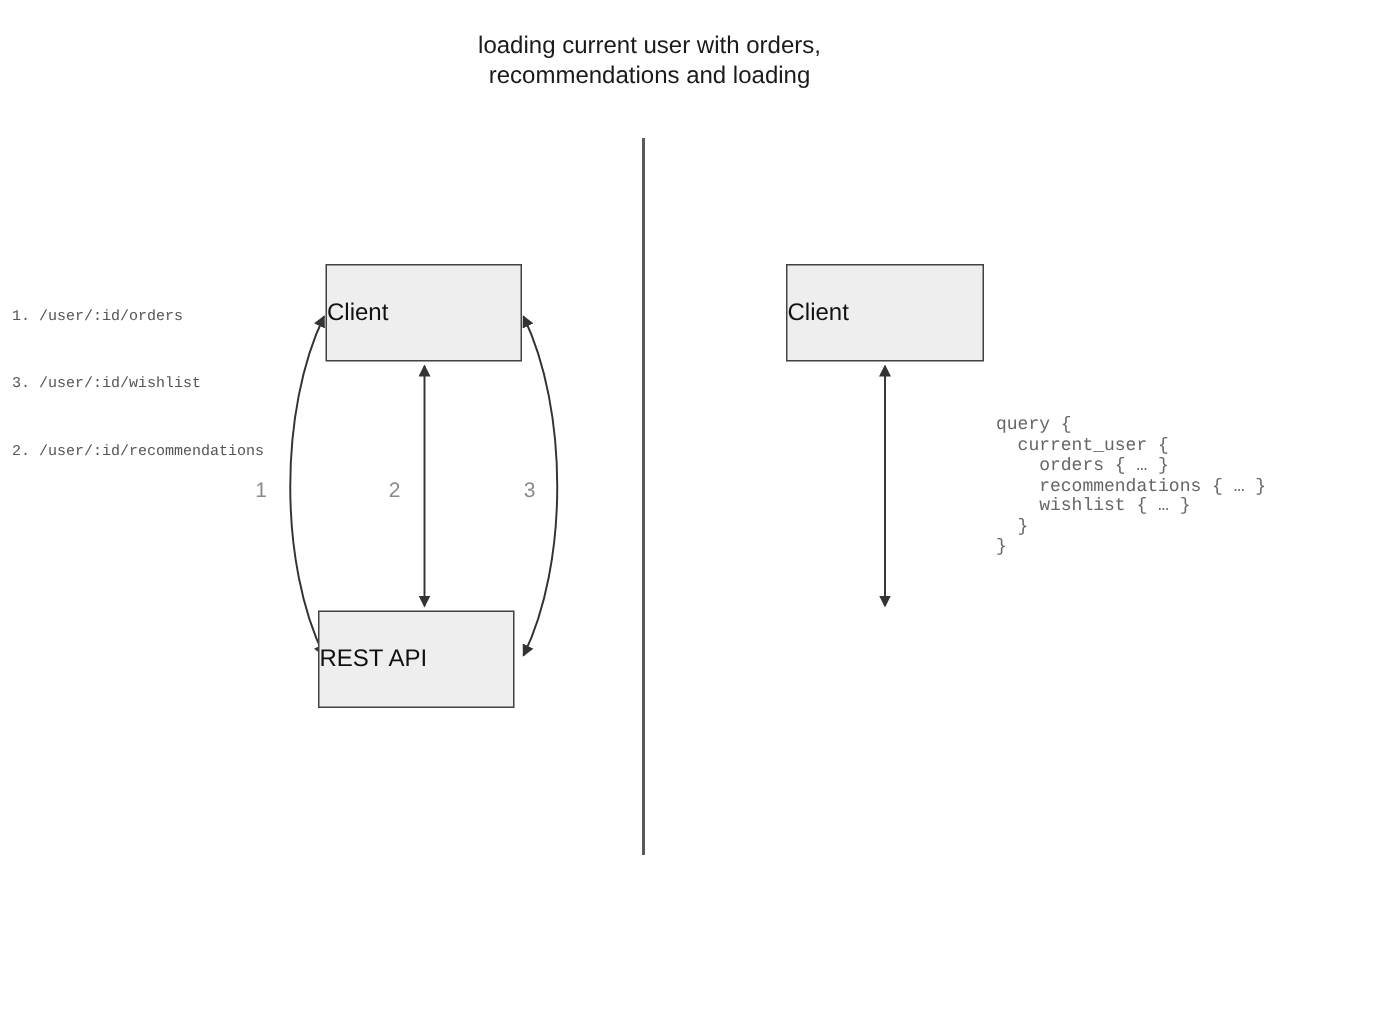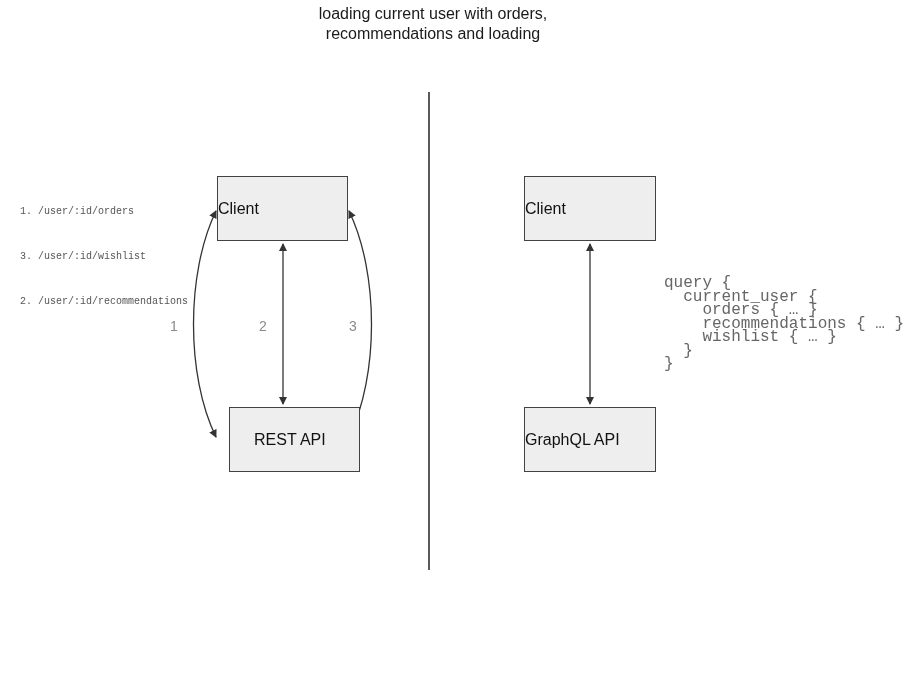--- a/index.html
+++ b/index.html
@@ -15,21 +15,21 @@
   html,body{background:#ffffff;}
   .canvas{
     position:relative;
     width:917px;height:689px;
     background:#ffffff;
     overflow:hidden;
     font-family:"Liberation Sans", sans-serif;
   }
   .title{
     position:absolute;
-    left:433px;top:4px;
+    left:433px;top:21px;
     transform:translateX(-50%);
     text-align:center;
     font-size:16px;
     line-height:20px;
     color:var(--title-color);
     white-space:nowrap;
   }
   .divider{
     position:absolute;
     left:428px;top:92px;
@@ -49,47 +49,46 @@
   .node{
     position:absolute;
     width:131px;height:65px;
     background:var(--box-fill);
     border:1.5px solid var(--box-border);
     display:flex;align-items:center;
     font-size:16px;
     color:#111111;
   }
   .node-client-left{left:217px;top:176px;}
-  .node-rest{left:229px;top:407px;padding-left:24px;}
+  .node-rest{left:212px;top:407px;}
   .node-client-right{left:524px;top:176px;width:132px;}
   .node-graphql{left:524px;top:407px;width:132px;}
   .endpoints{
     position:absolute;
     left:8px;top:174px;
     font-family:"Liberation Mono", monospace;
     font-size:10px;
     line-height:15px;
     color:#555555;
     white-space:pre;
-    margin-left:12px;
   }
   .arrow-label{
     position:absolute;
     transform:translate(-50%,-50%);
     font-size:14px;
     color:var(--label-gray);
   }
   .lbl-1{left:174px;top:326px;}
   .lbl-2{left:263px;top:326px;}
   .lbl-3{left:353px;top:326px;}
   .query{
     position:absolute;
     left:664px;top:277px;
     font-family:"Liberation Mono", monospace;
-    font-size:16px;
+    font-size:12px;
     line-height:13.5px;
     color:var(--code-gray);
     white-space:pre;
   }
 </style>
 </head>
 <body>
 
 <div class="canvas">
 
@@ -123,23 +122,20 @@
 
   <div class="node node-client-left">
     <span>Client</span>
   </div>
   <div class="node node-rest">
     <span>REST API</span>
   </div>
   <div class="node node-client-right">
     <span>Client</span>
   </div>
-  <div class="node node-graphql">
-    <span>GraphQL API</span>
-  </div>
 
   <div class="arrow-label lbl-1">1</div>
   <div class="arrow-label lbl-2">2</div>
   <div class="arrow-label lbl-3">3</div>
 
   <pre class="query">query {
   current_user {
     orders { … }
     recommendations { … }
     wishlist { … }

